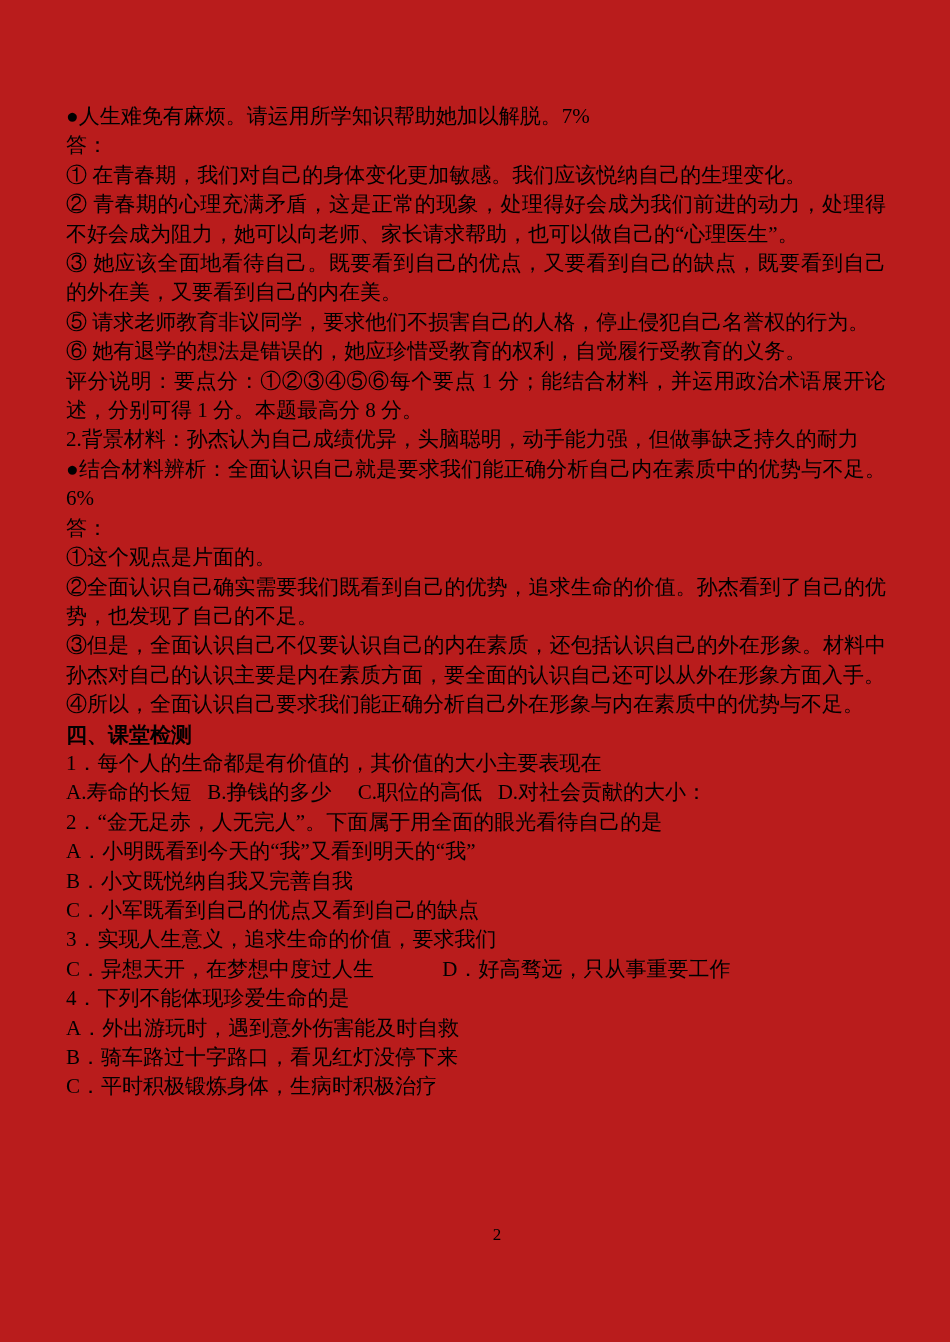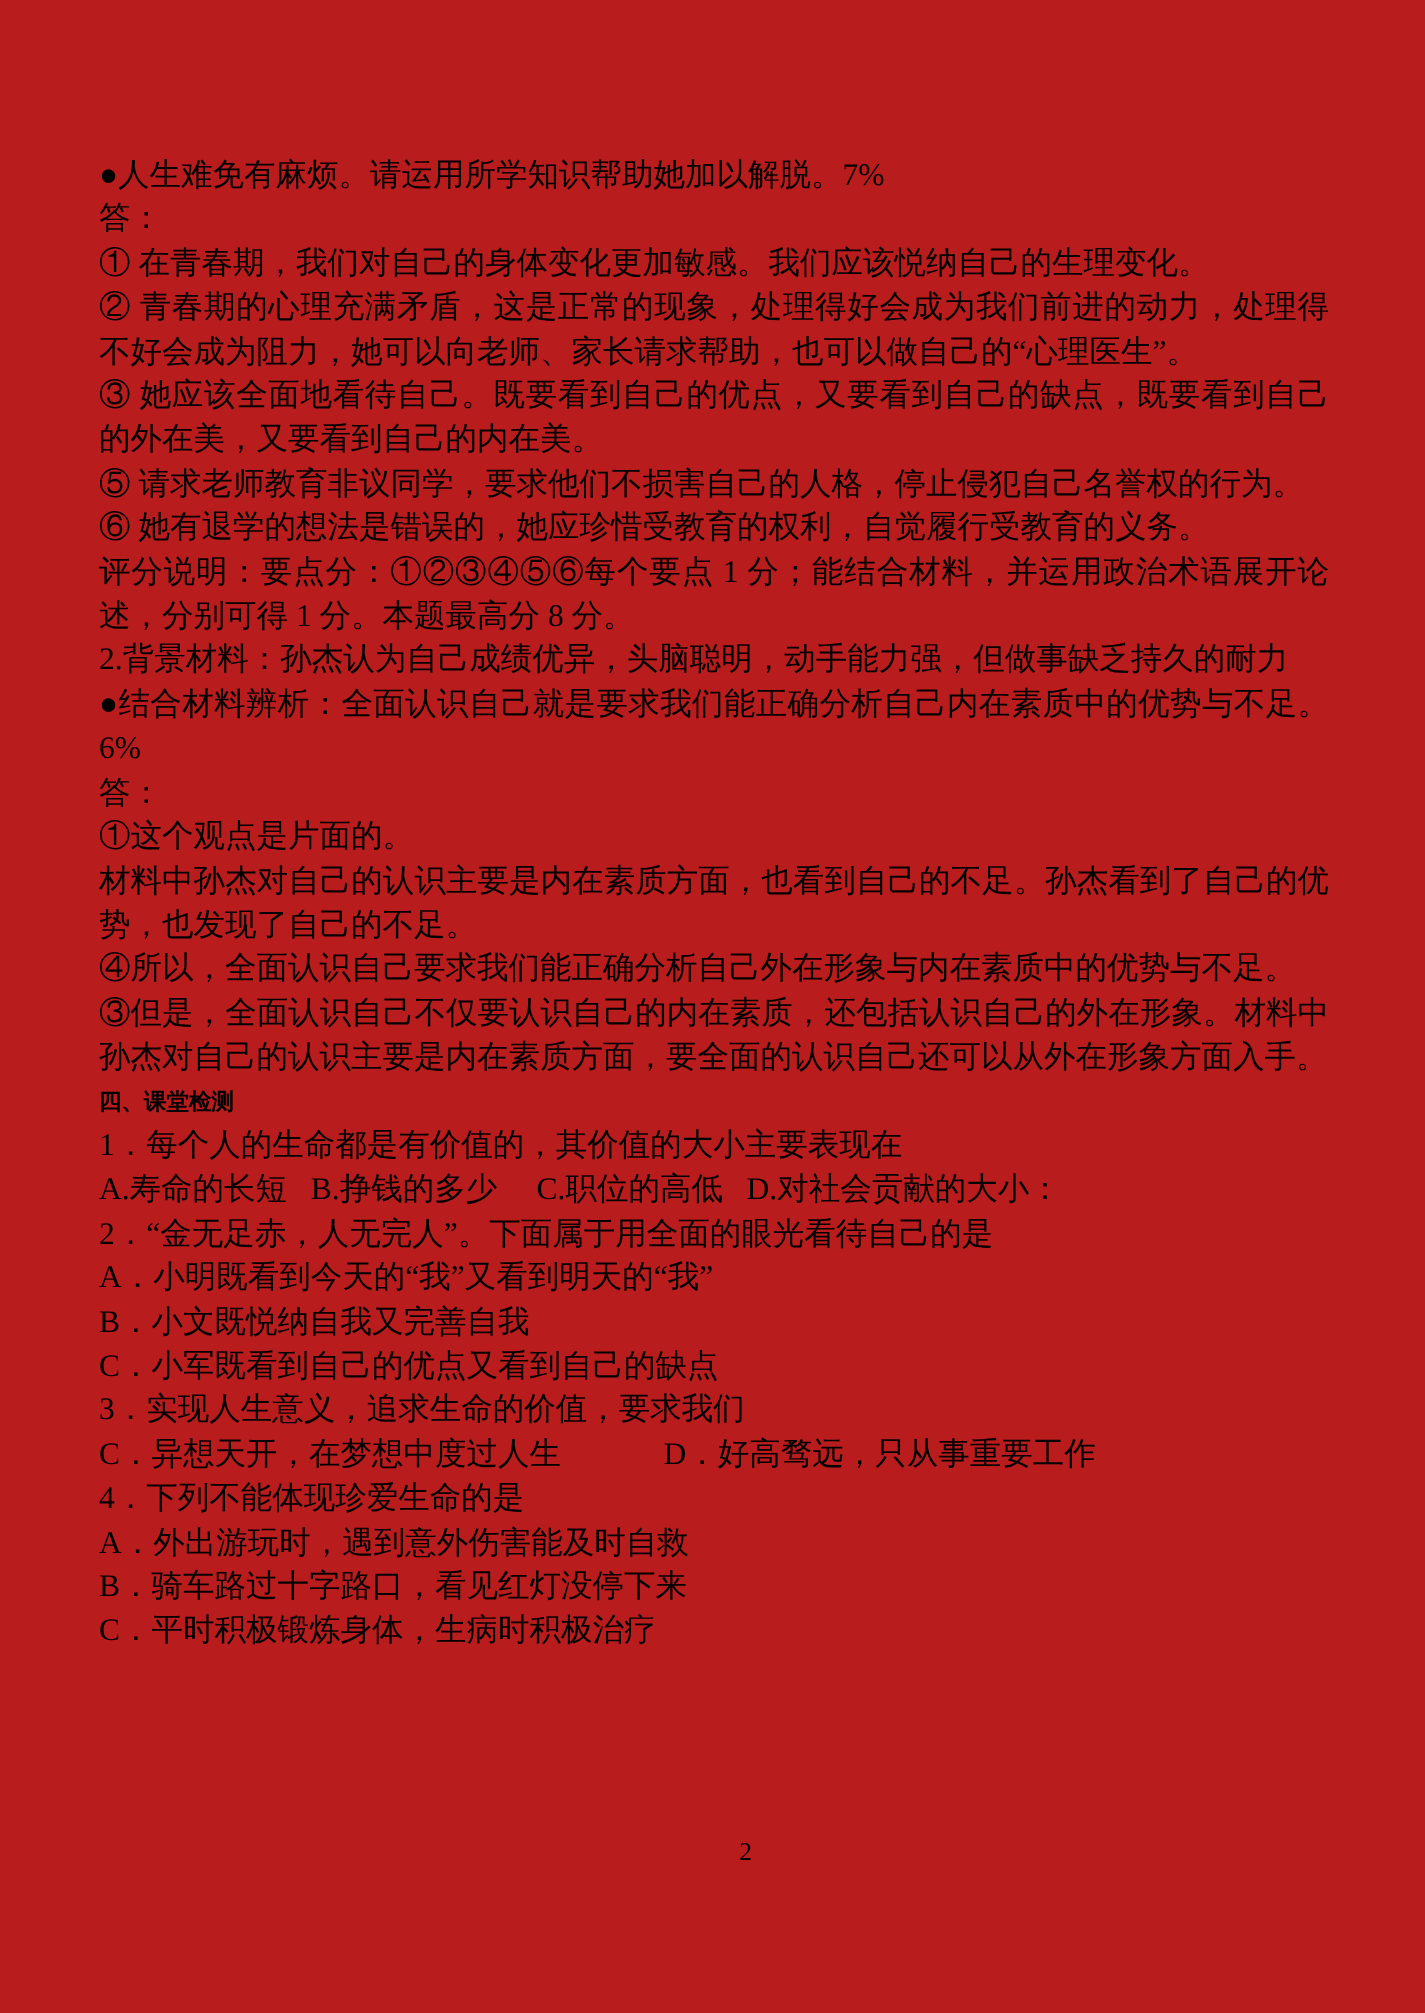--- a/index.html
+++ b/index.html
@@ -32,21 +32,21 @@
       font-size: 21px;
       line-height: 29.4px;
       text-align: justify;
       white-space: pre-wrap;
       word-break: break-all;
       margin: 0;
     }
     .para.bold {
       font-weight: bold;
       font-family: "Liberation Sans", "DejaVu Sans", sans-serif;
-      font-size: 15px;
+      font-size: 21px;
     }
     .page-number {
       position: absolute;
       left: 0;
       right: 0;
       top: 1225px;
       text-align: center;
       font-size: 17px;
       font-family: "Liberation Serif", "DejaVu Serif", serif;
     }
@@ -61,23 +61,23 @@
       <div class="para">① 在青春期，我们对自己的身体变化更加敏感。我们应该悦纳自己的生理变化。</div>
       <div class="para">② 青春期的心理充满矛盾，这是正常的现象，处理得好会成为我们前进的动力，处理得不好会成为阻力，她可以向老师、家长请求帮助，也可以做自己的“心理医生”。</div>
       <div class="para">③ 她应该全面地看待自己。既要看到自己的优点，又要看到自己的缺点，既要看到自己的外在美，又要看到自己的内在美。</div>
       <div class="para">⑤ 请求老师教育非议同学，要求他们不损害自己的人格，停止侵犯自己名誉权的行为。</div>
       <div class="para">⑥ 她有退学的想法是错误的，她应珍惜受教育的权利，自觉履行受教育的义务。</div>
       <div class="para">评分说明：要点分：①②③④⑤⑥每个要点 1 分；能结合材料，并运用政治术语展开论述，分别可得 1 分。本题最高分 8 分。</div>
       <div class="para">2.背景材料：孙杰认为自己成绩优异，头脑聪明，动手能力强，但做事缺乏持久的耐力</div>
       <div class="para">●结合材料辨析：全面认识自己就是要求我们能正确分析自己内在素质中的优势与不足。6%</div>
       <div class="para">答：</div>
       <div class="para">①这个观点是片面的。</div>
-      <div class="para">材料中孙杰对自己的认识主要是内在素质方面，也看到自己的不足。孙杰看到了自己的优势，也发现了自己的不足。</div>
+      <div class="para">②全面认识自己确实需要我们既看到自己的优势，追求生命的价值。孙杰看到了自己的优势，也发现了自己的不足。</div>
+      <div class="para">③但是，全面认识自己不仅要认识自己的内在素质，还包括认识自己的外在形象。材料中孙杰对自己的认识主要是内在素质方面，要全面的认识自己还可以从外在形象方面入手。</div>
       <div class="para">④所以，全面认识自己要求我们能正确分析自己外在形象与内在素质中的优势与不足。</div>
-      <div class="para">③但是，全面认识自己不仅要认识自己的内在素质，还包括认识自己的外在形象。材料中孙杰对自己的认识主要是内在素质方面，要全面的认识自己还可以从外在形象方面入手。</div>
       <div class="para bold">四、课堂检测</div>
       <div class="para">1．每个人的生命都是有价值的，其价值的大小主要表现在</div>
       <div class="para">A.寿命的长短   B.挣钱的多少     C.职位的高低   D.对社会贡献的大小：</div>
       <div class="para">2．“金无足赤，人无完人”。下面属于用全面的眼光看待自己的是</div>
       <div class="para">A．小明既看到今天的“我”又看到明天的“我”</div>
       <div class="para">B．小文既悦纳自我又完善自我</div>
       <div class="para">C．小军既看到自己的优点又看到自己的缺点</div>
       <div class="para">3．实现人生意义，追求生命的价值，要求我们</div>
       <div class="para">C．异想天开，在梦想中度过人生             D．好高骛远，只从事重要工作</div>
       <div class="para">4．下列不能体现珍爱生命的是</div>

